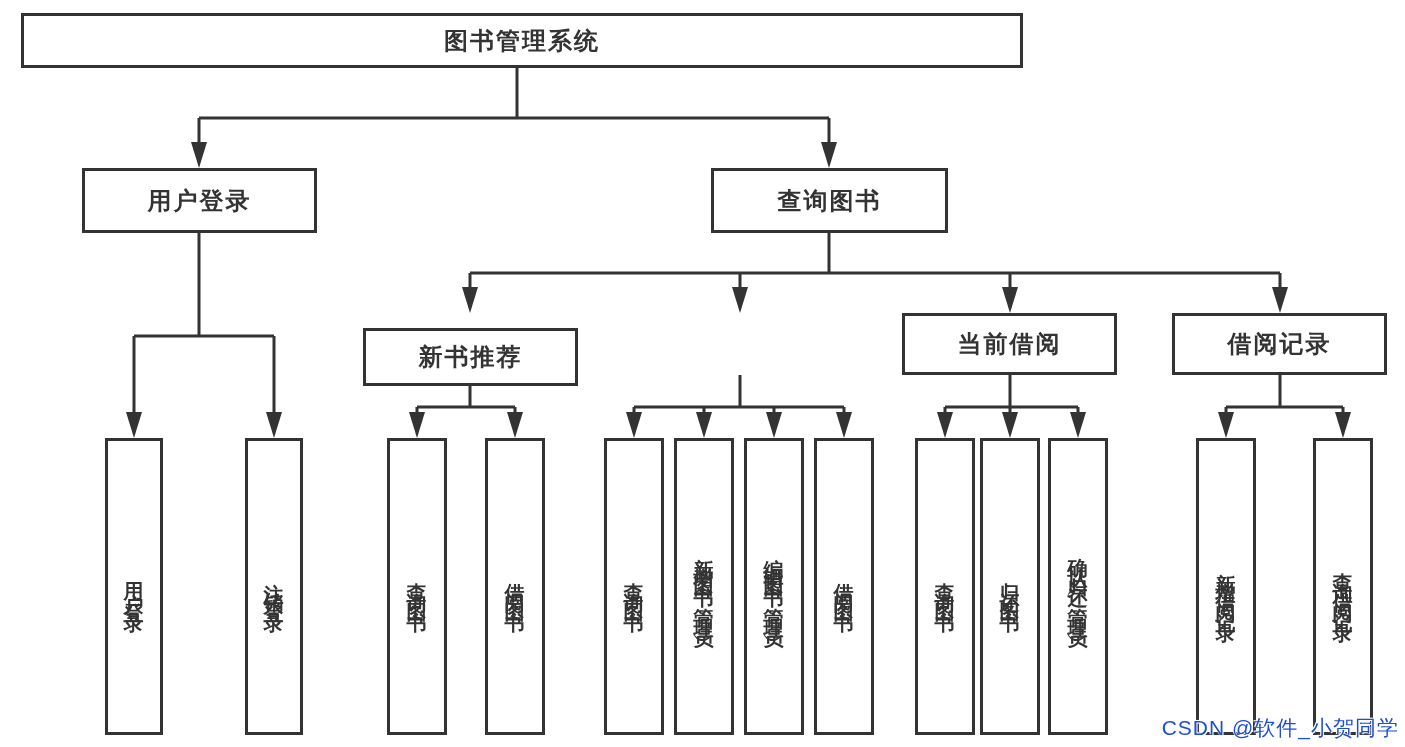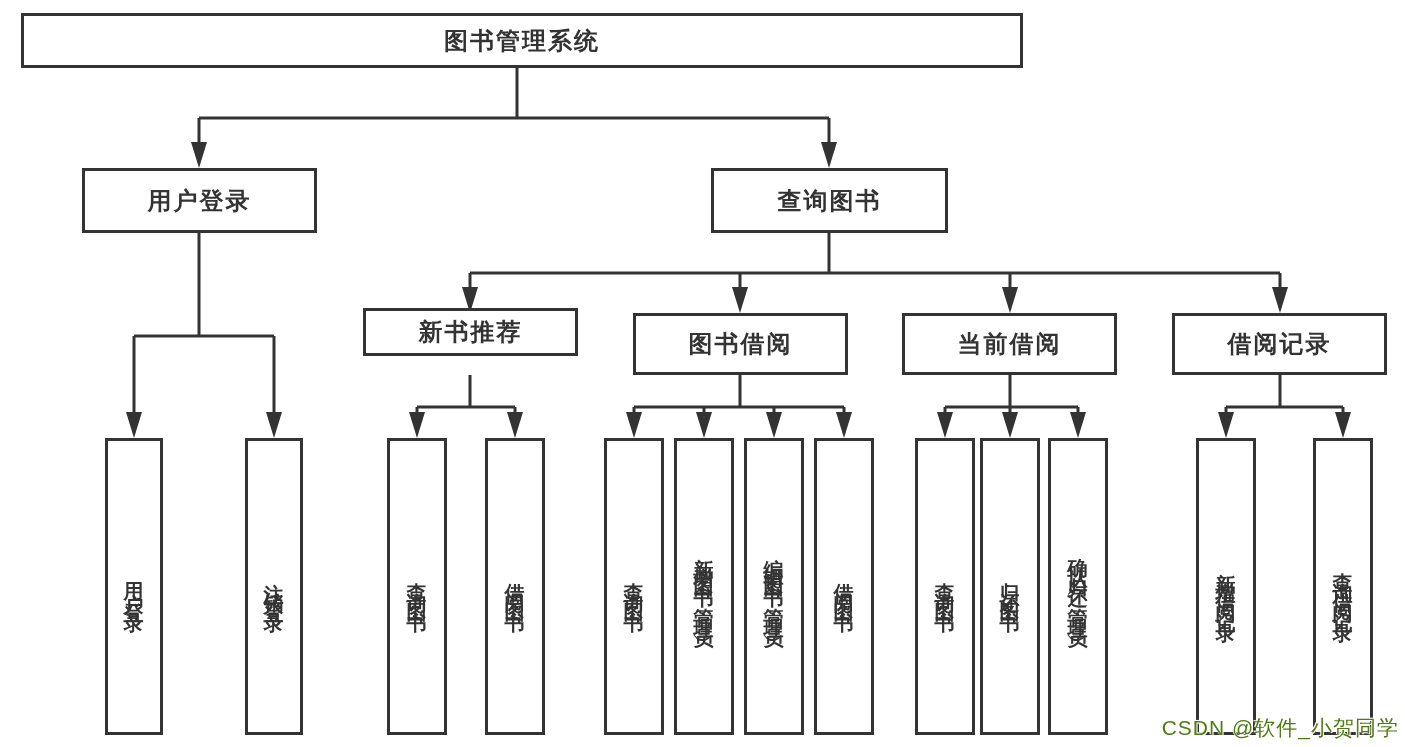--- a/index.html
+++ b/index.html
@@ -44,21 +44,21 @@
     font-size: 20px;
     letter-spacing: 10px;
     line-height: 1;
     white-space: nowrap;
   }
   .watermark {
     position: absolute;
     right: 6px;
     top: 714px;
     font-size: 21px;
-    color: #4d7c0f;
+    color: #1d4ed8;
     letter-spacing: 1px;
     z-index: 2;
     text-shadow: 0 0 2px #ffffff, 1px 1px 0 #ffffff, -1px -1px 0 #ffffff;
     white-space: nowrap;
   }
 </style>
 </head>
 <body>
 
 <div class="canvas">
@@ -117,25 +117,22 @@
     <span>图书管理系统</span>
   </div>
 
   <div class="node hlabel" style="left:82px;top:168px;width:235px;height:65px">
     <span>用户登录</span>
   </div>
   <div class="node hlabel" style="left:711px;top:168px;width:237px;height:65px">
     <span>查询图书</span>
   </div>
 
-  <div class="node hlabel" style="left:363px;top:308px;width:215px;height:48px">
+  <div class="node hlabel" style="left:363px;top:328px;width:215px;height:58px">
     <span>新书推荐</span>
-  </div>
-  <div class="node hlabel" style="left:633px;top:313px;width:215px;height:62px">
-    <span>图书借阅</span>
   </div>
   <div class="node hlabel" style="left:1172px;top:313px;width:215px;height:62px">
     <span>借阅记录</span>
   </div>
   <div class="node hlabel" style="left:902px;top:313px;width:215px;height:62px">
     <span>当前借阅</span>
   </div>
 
   <div class="node leaf" style="left:105px;top:438px;width:58px;height:297px">
     <span>用户登录</span>

